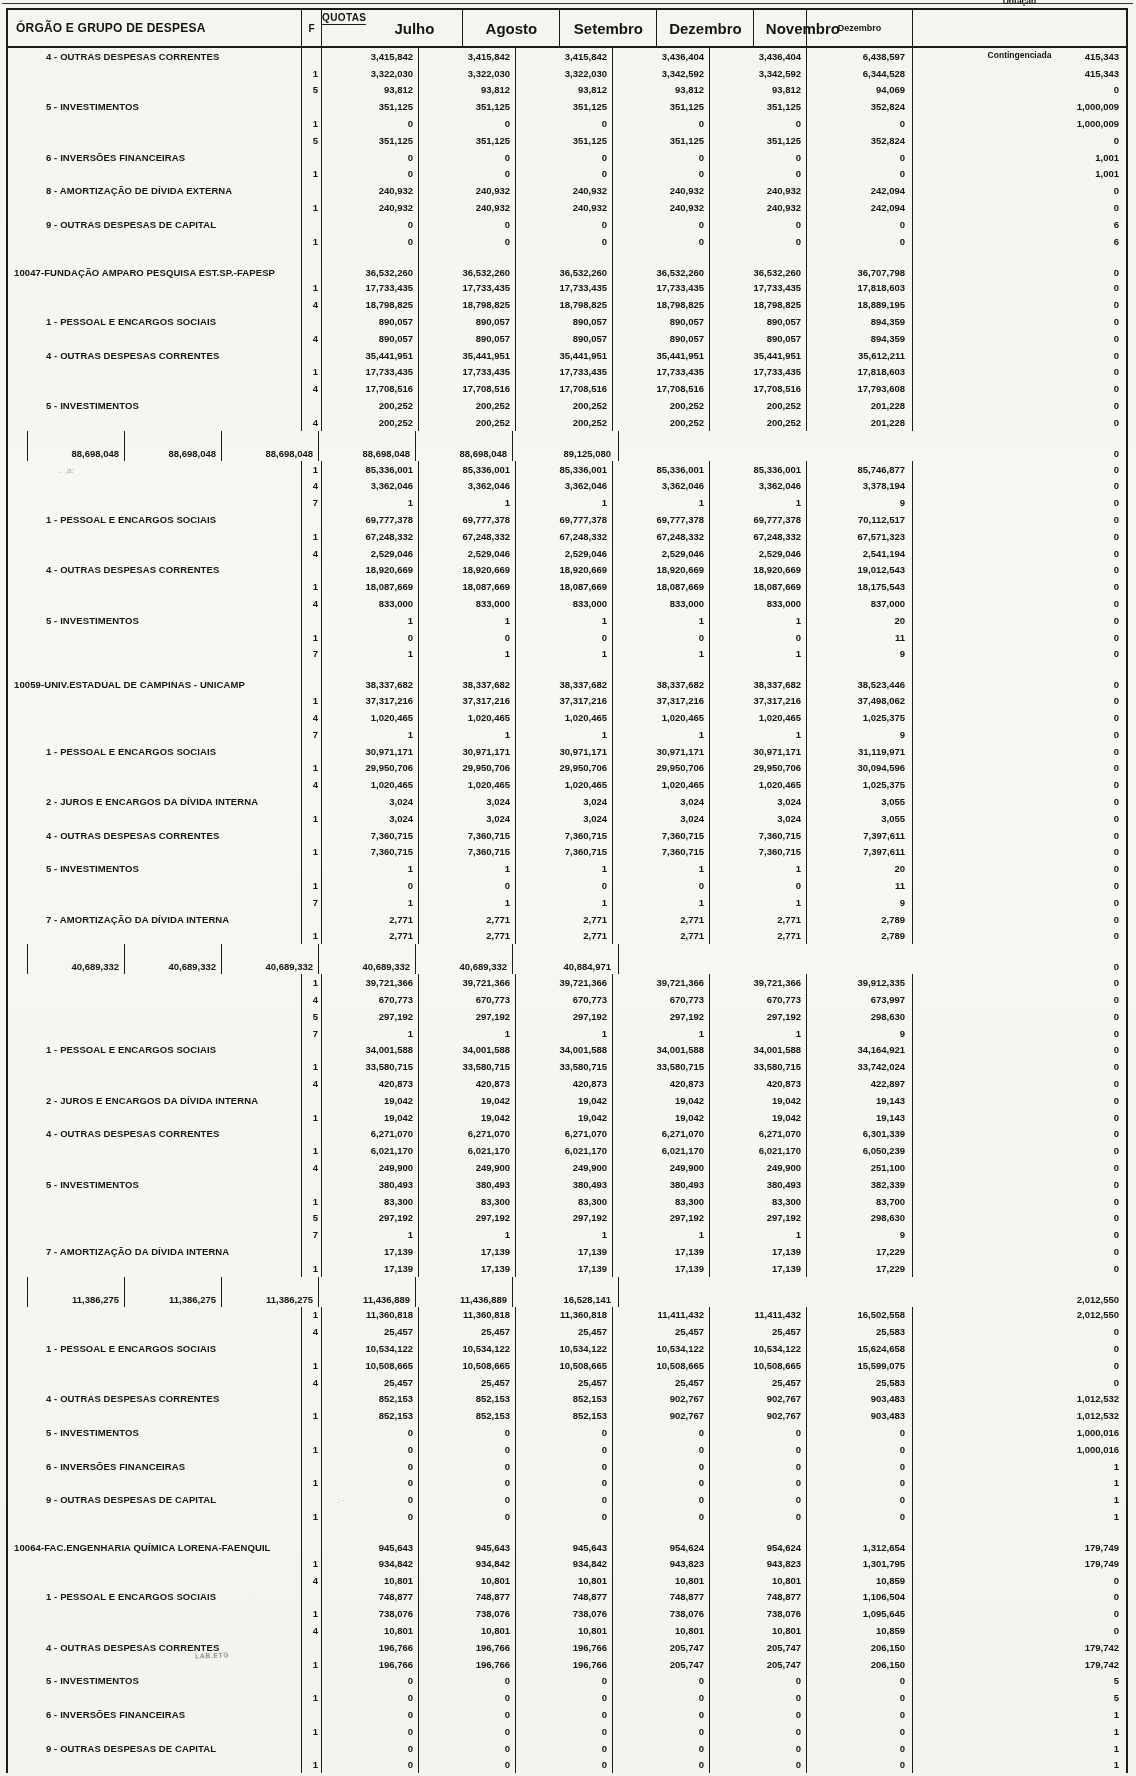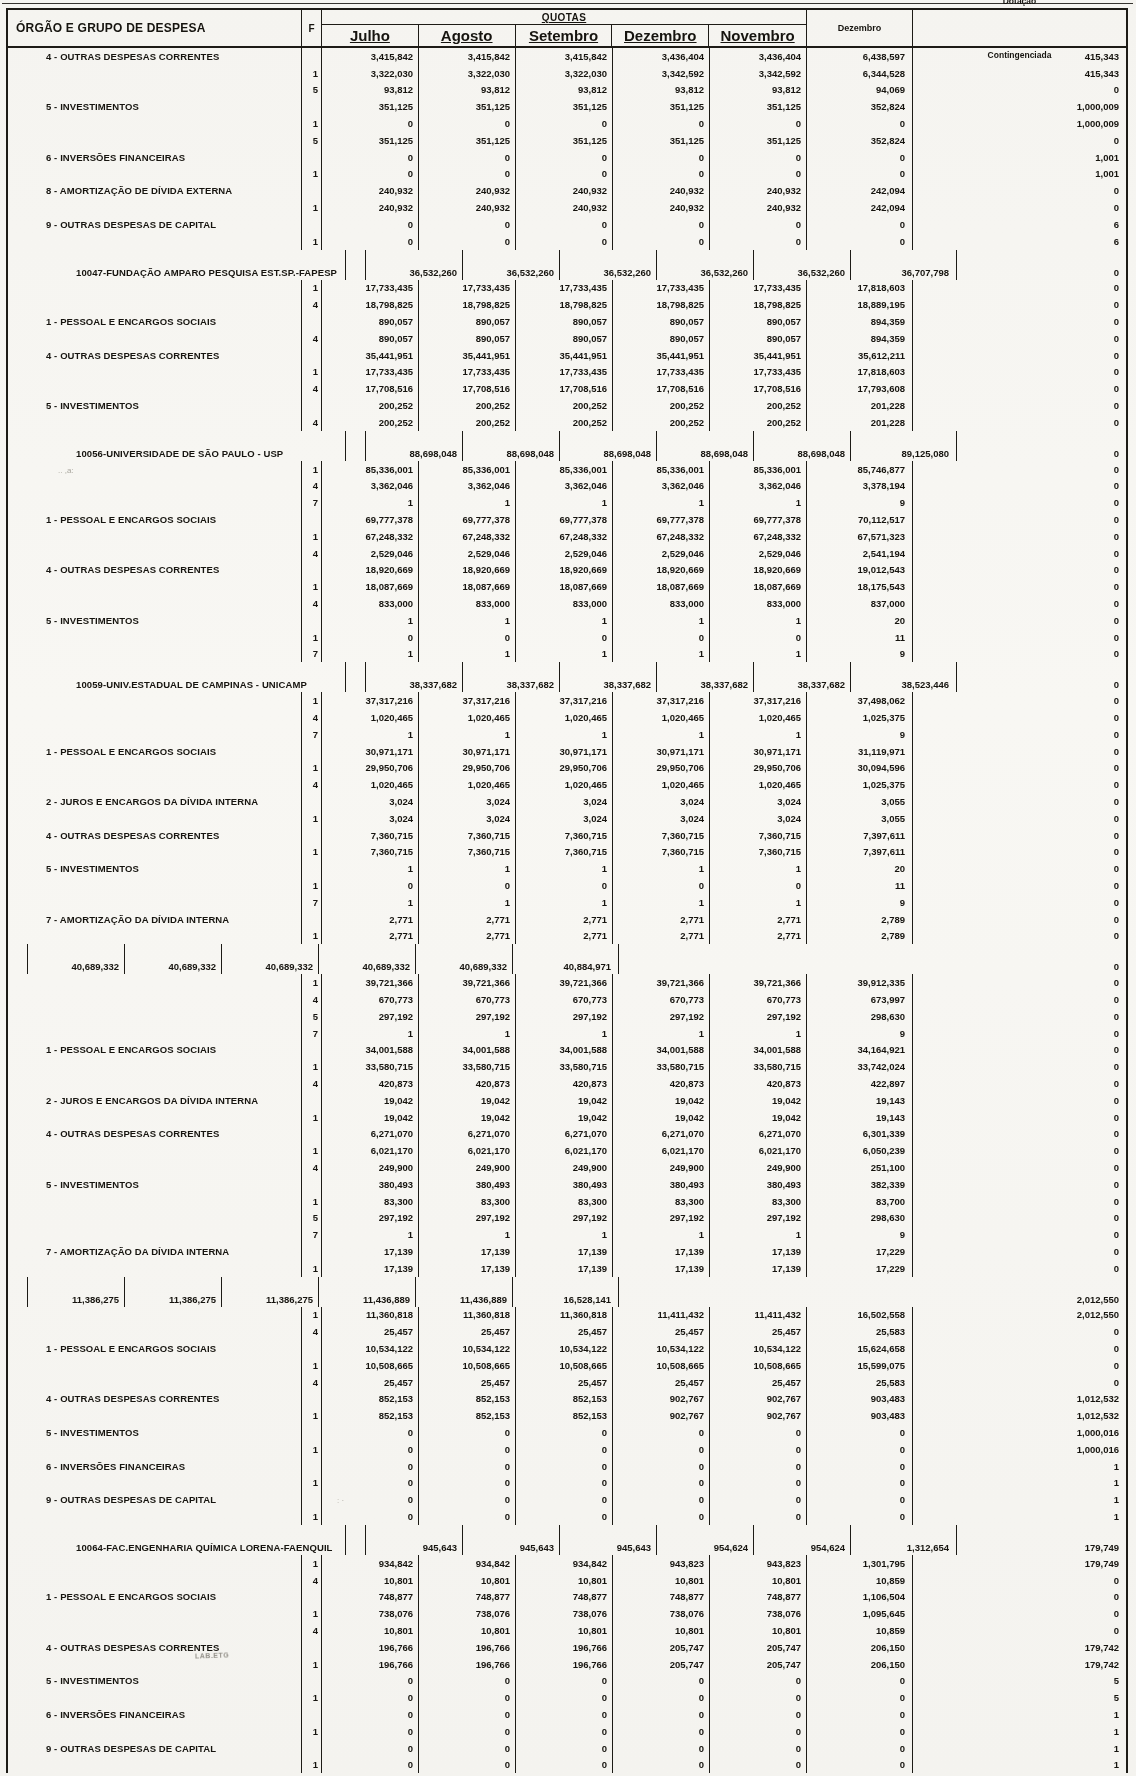--- a/index.html
+++ b/index.html
@@ -9,39 +9,39 @@
   .topline{position:absolute;left:2px;top:3px;width:1131px;height:1px;background:#35332e;}
   .frame{position:absolute;left:6px;top:8px;width:1122px;box-sizing:border-box;
     border-left:2.5px solid #1d1b16;border-right:2.5px solid #1d1b16;border-top:2px solid #1d1b16;}
   
   .hdr{display:flex;border-bottom:2.2px solid #1d1b16;height:38px;box-sizing:border-box;}
   .hdr *{box-sizing:border-box;}
   .hc{border-right:1.4px solid #1d1b16;}
   .hc-label{width:294px;display:flex;align-items:center;padding-left:8px;
     font-size:12px;font-weight:bold;letter-spacing:.2px;}
   .hc-f{width:20px;display:flex;align-items:center;justify-content:center;font-size:10px;font-weight:bold;}
-  .hc-quotas{width:485px;display:flex;flex-direction:column;text-decoration:underline;}
+  .hc-quotas{width:485px;display:flex;flex-direction:row;}
   .quotas-title{height:15px;line-height:15px;text-align:center;font-size:10px;font-weight:bold;
     border-bottom:1.4px solid #1d1b16;letter-spacing:.4px;}
   .months{display:flex;flex:1;}
   .mcell{width:97px;text-align:center;font-size:15px;font-weight:bold;
     display:flex;align-items:center;justify-content:center;border-right:1.4px solid #1d1b16;}
   .mcell:last-child{border-right:none;}
   .hc-dez{width:106px;display:flex;align-items:center;justify-content:center;font-size:9px;font-weight:bold;}
   .hc-dot{flex:1;border-right:none;display:flex;flex-direction:column;align-items:center;
     justify-content:center;font-size:8.5px;font-weight:bold;line-height:10px;gap:44px;}
   
   .rows{display:block;}
   .r{display:flex;height:16.8px;box-sizing:border-box;}
   .r .cell{display:flex;align-items:center;box-sizing:border-box;height:100%;
     font-size:9.5px;font-weight:bold;white-space:nowrap;}
   .r.o{height:30px;}
   .r.o .cell{align-items:flex-end;padding-bottom:2px;}
   .c-label{width:294px;border-right:1.4px solid #1d1b16;padding-left:38px;letter-spacing:.1px;}
-  .r.o .c-label{padding-left:24px;margin-left:44px;}
+  .r.o .c-label{padding-left:6px;}
   .c-f{width:20px;border-right:1.4px solid #1d1b16;justify-content:flex-end;padding-right:3px;font-size:9px;}
   .c-v{width:97px;border-right:1.4px solid #1d1b16;justify-content:flex-end;padding-right:5px;}
   .c-dez{width:106px;border-right:1.4px solid #1d1b16;justify-content:flex-end;padding-right:7px;}
   .c-dot{flex:1;justify-content:flex-end;padding-right:7px;}
   
   .smudge{position:absolute;left:195px;top:1652px;font-size:7px;color:#94918a;
     transform:rotate(-2deg);letter-spacing:.5px;filter:blur(.3px);font-weight:bold;}
   .mark1{position:absolute;left:58px;top:466px;font-size:8px;color:#a9a69e;filter:blur(.4px);}
   .mark2{position:absolute;left:337px;top:1496px;font-size:8px;color:#b5b2aa;filter:blur(.5px);}
 </style>
@@ -308,21 +308,20 @@
           <div class="cell c-f">4</div>
           <div class="cell c-v">200,252</div>
           <div class="cell c-v">200,252</div>
           <div class="cell c-v">200,252</div>
           <div class="cell c-v">200,252</div>
           <div class="cell c-v">200,252</div>
           <div class="cell c-dez">201,228</div>
           <div class="cell c-dot">0</div>
         </div>
         <div class="r o">
-          <div class="cell c-label">10056-UNIVERSIDADE DE SÃO PAULO - USP</div>
           <div class="cell c-f"></div>
           <div class="cell c-v">88,698,048</div>
           <div class="cell c-v">88,698,048</div>
           <div class="cell c-v">88,698,048</div>
           <div class="cell c-v">88,698,048</div>
           <div class="cell c-v">88,698,048</div>
           <div class="cell c-dez">89,125,080</div>
           <div class="cell c-dot">0</div>
         </div>
         <div class="r">

